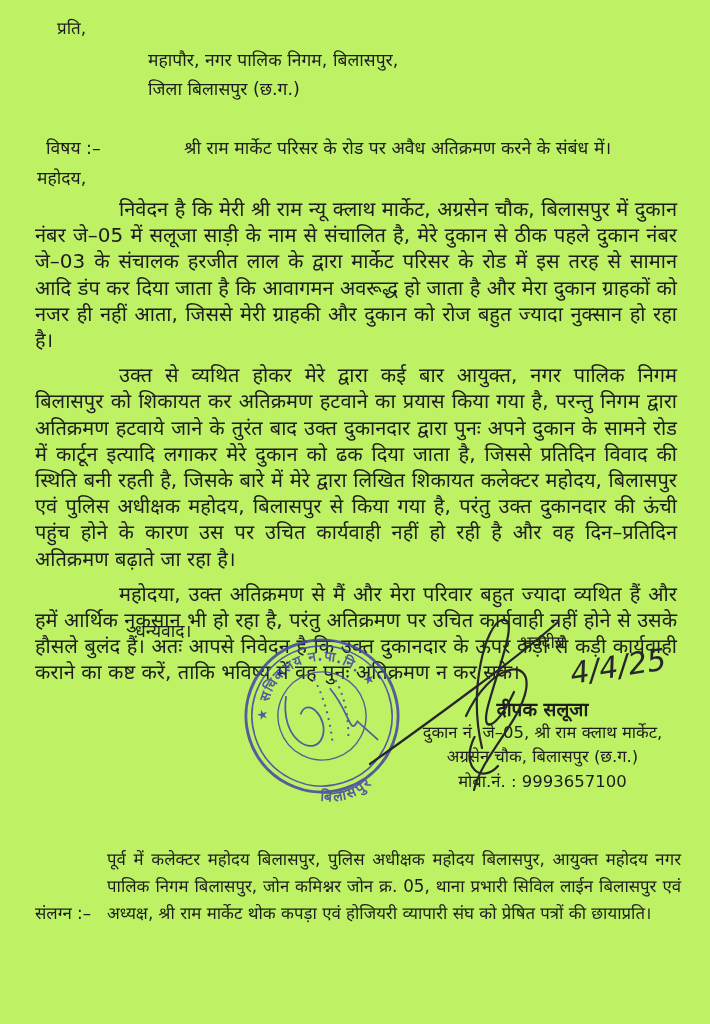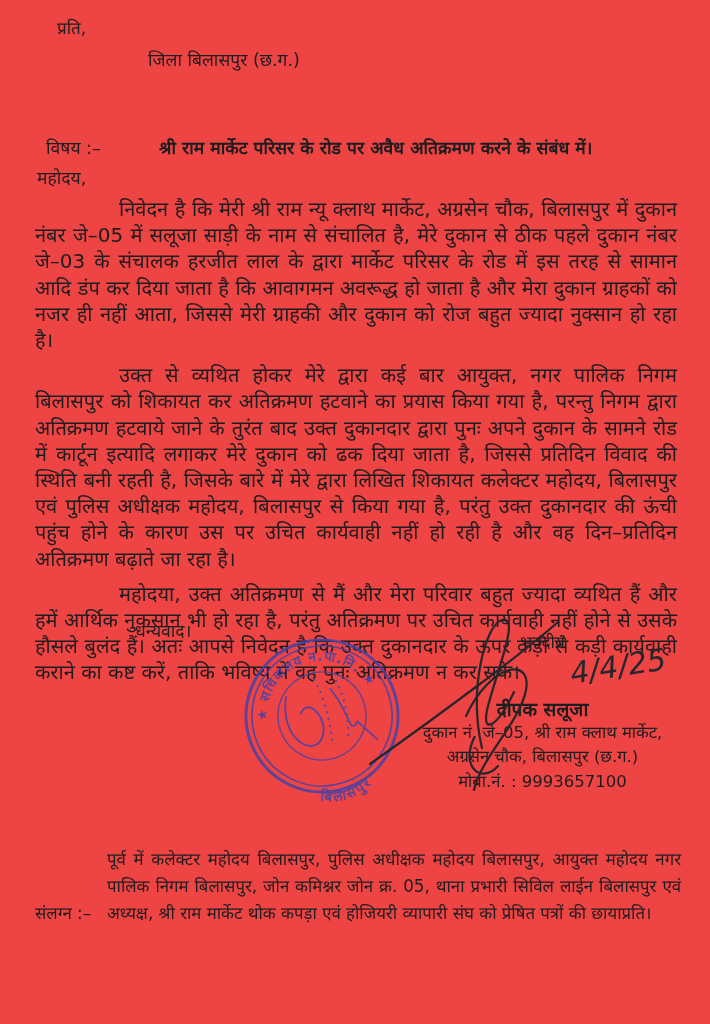--- a/index.html
+++ b/index.html
@@ -1,27 +1,27 @@
 <!DOCTYPE html>
 <html><head>
 <meta charset="utf-8">
 <style>
   html,body{margin:0;padding:0;background:#e8e8e8;}
   .page{
     position:relative;width:710px;height:1024px;margin:0 auto;
-    background:#ef4444;color:#1d1d1f;
+    background:#bef264;color:#1d1d1f;
     font-family:"DejaVu Sans","Liberation Sans",sans-serif;
     overflow:hidden;
   }
   .to-label{position:absolute;left:57px;top:16px;font-size:17px;}
   .addressee{position:absolute;left:148px;top:46px;font-size:17.5px;line-height:28.5px;}
   .addressee .name{font-weight:700;}
   .subject-row{position:absolute;left:46px;top:135px;width:640px;display:flex;font-size:17.5px;}
   .subject-row .lbl{flex:0 0 113px;}
-  .subject-row .txt{font-weight:700;}
+  .subject-row .txt{font-weight:400;margin-left:25px;}
   .salutation{position:absolute;left:37px;top:165px;font-size:17.5px;}
   .body{position:absolute;left:35px;top:196px;width:642px;text-align:justify;
         font-size:20px;line-height:26.2px;}
   .body p{margin:0 0 9px 0;text-indent:84px;}
   .thanks{position:absolute;left:135px;top:618px;font-size:17.5px;}
   .dateplace{position:absolute;left:36px;top:676px;font-size:17.5px;line-height:29px;}
   .closing{position:absolute;left:390px;top:630px;width:305px;text-align:center;font-size:16.5px;line-height:24.5px;}
   .closing .valediction{margin-bottom:42px;font-size:17px;}
   .closing .signatory{font-weight:700;font-size:19px;line-height:24px;}
   .enclosure{position:absolute;left:35px;top:826px;width:646px;display:flex;font-size:16.8px;line-height:27.2px;align-items:flex-end;}
@@ -30,20 +30,21 @@
   .ink-layer{position:absolute;left:230px;top:598px;pointer-events:none;}
 </style>
 </head>
 <body>
 
 <div class="page">
 
   <div class="to-label">प्रति,</div>
 
   <div class="addressee">
+    <div>महापौर, नगर पालिक निगम, बिलासपुर,</div>
     <div>जिला बिलासपुर (छ.ग.)</div>
   </div>
 
   <div class="subject-row">
     <span class="lbl">विषय :–</span>
     <span class="txt">श्री राम मार्केट परिसर के रोड पर अवैध अतिक्रमण करने के संबंध में।</span>
   </div>
 
   <div class="salutation">महोदय,</div>
 

